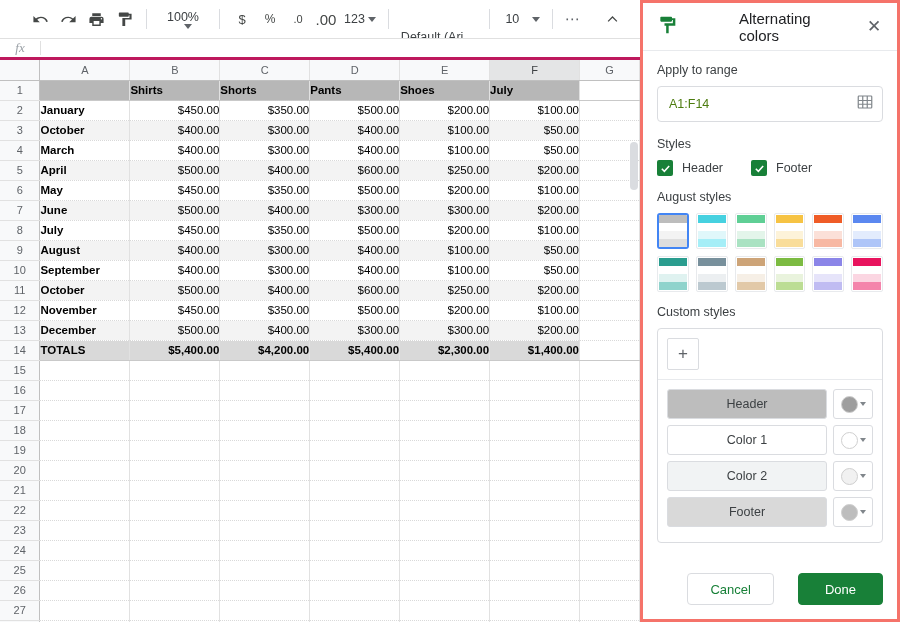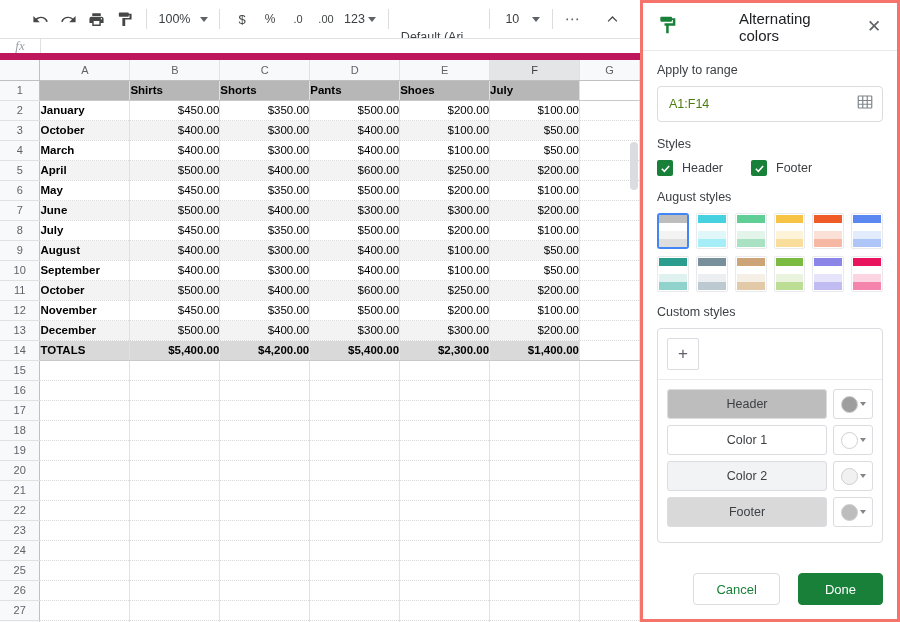--- a/index.html
+++ b/index.html
@@ -23,31 +23,31 @@
   .tb-sep { width: 1px; height: 20px; background: #dadce0; margin: 0 8px; flex: none; }
   .tb-text {
     font-size: 12.5px; color: #3c4043; display: flex; align-items: center;
     height: 26px; padding: 0 4px; border-radius: 4px; white-space: nowrap;
   }
   .tb-caret {
     width: 0; height: 0; border-left: 4px solid transparent; border-right: 4px solid transparent;
     border-top: 5px solid #5f6368; margin-left: 9px;
   }
   .tb-caret.tight { margin-left: 3px; }
-  .tb-zoom { width: 56px; justify-content: center; }
+  .tb-zoom { width: 56px; justify-content: center; flex-direction: column; }
   .tb-font { width: 84px; overflow: hidden; margin-top: 36px; }
   .tb-size { width: 46px; justify-content: center; }
   .tb-dollar { font-size: 13px; font-weight: 400; }
   .tb-collapse { margin-left: auto; margin-right: 14px; }
 
   
   .fxbar {
     position: absolute; left: 0; top: 38px; width: 640px; height: 22px;
     display: flex; align-items: center; border-top: 1px solid #e0e0e0;
-    border-bottom: 7px solid #be185d; background: #fff;
+    border-bottom: 3px solid #be185d; background: #fff;
   }
   .fx-label {
     width: 40px; text-align: center; font-family: "Liberation Serif", serif;
     font-style: italic; font-size: 13px; color: #9aa0a6;
   }
   .fx-input { flex: 1; font-size: 12px; color: #202124; border-left: 1px solid #e0e0e0; padding-left: 6px; height: 14px; line-height: 14px; }
 
   
   .grid-wrap {
     position: absolute; left: 0; top: 60px; width: 640px; height: 562px;
@@ -149,21 +149,21 @@
     display: flex; align-items: center; justify-content: center; gap: 2px;
   }
   .dot { width: 17px; height: 17px; border-radius: 50%; border: 1px solid #cfcfcf; }
   .mini-caret {
     width: 0; height: 0; border-left: 3.5px solid transparent; border-right: 3.5px solid transparent;
     border-top: 4.5px solid #80868b;
   }
 
   .panel-foot {
     flex: none; padding: 0 14px 14px 14px; display: flex; justify-content: flex-end;
-    gap: 18px;
+    gap: 24px;
   }
   .btn {
     height: 32px; border-radius: 4px; font-size: 13px;
     display: flex; align-items: center; justify-content: center; padding: 0 22px;
   }
   .btn-cancel { border: 1px solid #dadce0; color: #188038; background: #fff; }
   .btn-done { background: #188038; color: #fff; border: 1px solid #188038; padding: 0 26px; }
 </style>
 </head>
 <body>
@@ -195,21 +195,21 @@
     <div class="tb-text tb-zoom">
       <span>100%</span>
       <span class="tb-caret"></span>
     </div>
     <div class="tb-sep"></div>
     <div class="tb-btn tb-dollar">$</div>
     <div class="tb-btn" style="font-size:12px">%</div>
     <div class="tb-btn" style="font-size:11px">
       <span>.0</span>
     </div>
-    <div class="tb-btn" style="font-size:11px">
+    <div class="tb-btn" style="font-size:15px">
       <span>.00</span>
     </div>
     <div class="tb-text">
       <span>123</span>
       <span class="tb-caret tight"></span>
     </div>
     <div class="tb-sep"></div>
     <div class="tb-text tb-font">
       <span style="flex:1">Default (Ari…</span>
 

